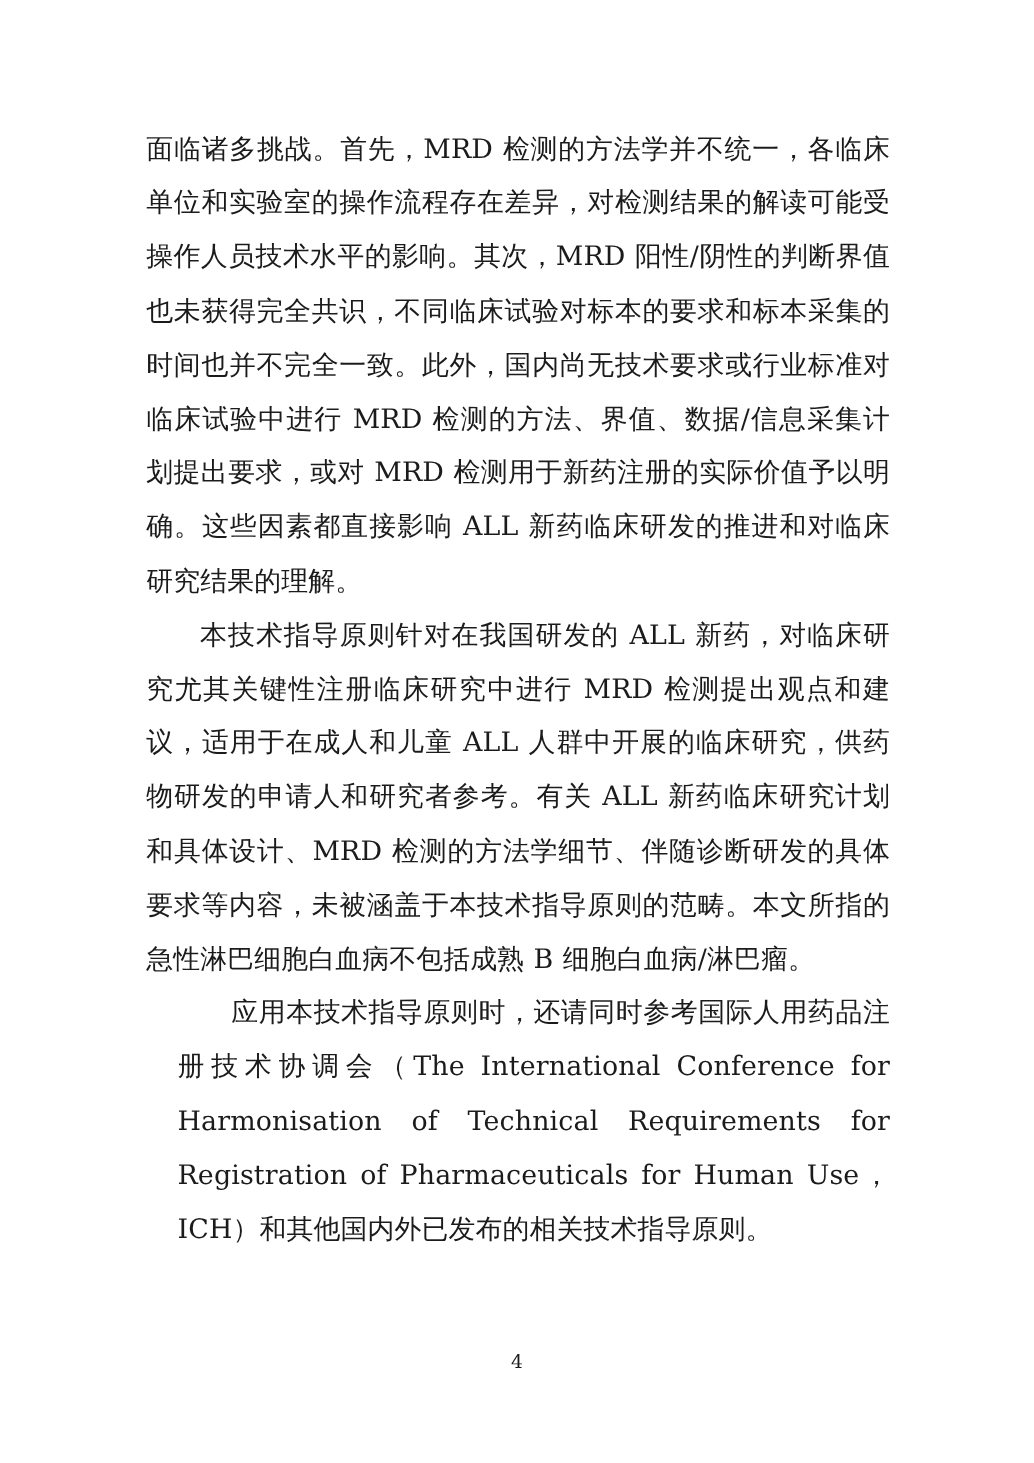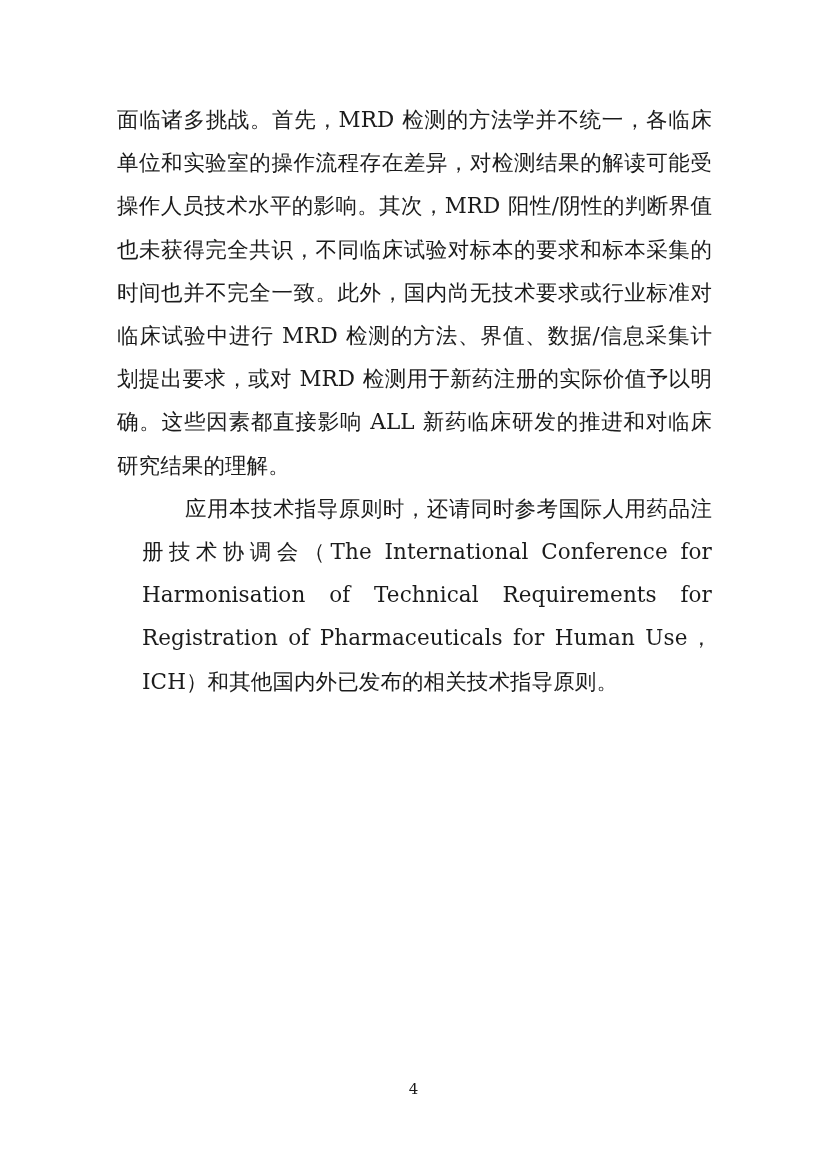--- a/index.html
+++ b/index.html
@@ -64,20 +64,21 @@
 </style>
 </head>
 <body>
 
 <div class="page">
 
   <div class="text-column">
 
     <p class="para">面临诸多挑战。首先，MRD 检测的方法学并不统一，各临床单位和实验室的操作流程存在差异，对检测结果的解读可能受操作人员技术水平的影响。其次，MRD 阳性/阴性的判断界值也未获得完全共识，不同临床试验对标本的要求和标本采集的时间也并不完全一致。此外，国内尚无技术要求或行业标准对临床试验中进行 MRD 检测的方法、界值、数据/信息采集计划提出要求，或对 MRD 检测用于新药注册的实际价值予以明确。这些因素都直接影响 ALL 新药临床研发的推进和对临床研究结果的理解。</p>
 
+    <p class="para indent">本技术指导原则针对在我国研发的 ALL 新药，对临床研究尤其关键性注册临床研究中进行 MRD 检测提出观点和建议，适用于在成人和儿童 ALL 人群中开展的临床研究，供药物研发的申请人和研究者参考。有关 ALL 新药临床研究计划和具体设计、MRD 检测的方法学细节、伴随诊断研发的具体要求等内容，未被涵盖于本技术指导原则的范畴。本文所指的急性淋巴细胞白血病不包括成熟 B 细胞白血病/淋巴瘤。</p>
 
     <p class="para indent latin-heavy">应用本技术指导原则时，还请同时参考国际人用药品注册技术协调会（The International Conference for Harmonisation of Technical Requirements for Registration of Pharmaceuticals for Human Use，ICH）和其他国内外已发布的相关技术指导原则。</p>
 
   </div>
 
   <div class="page-number">4</div>
 
 </div>
 
 </body></html>

